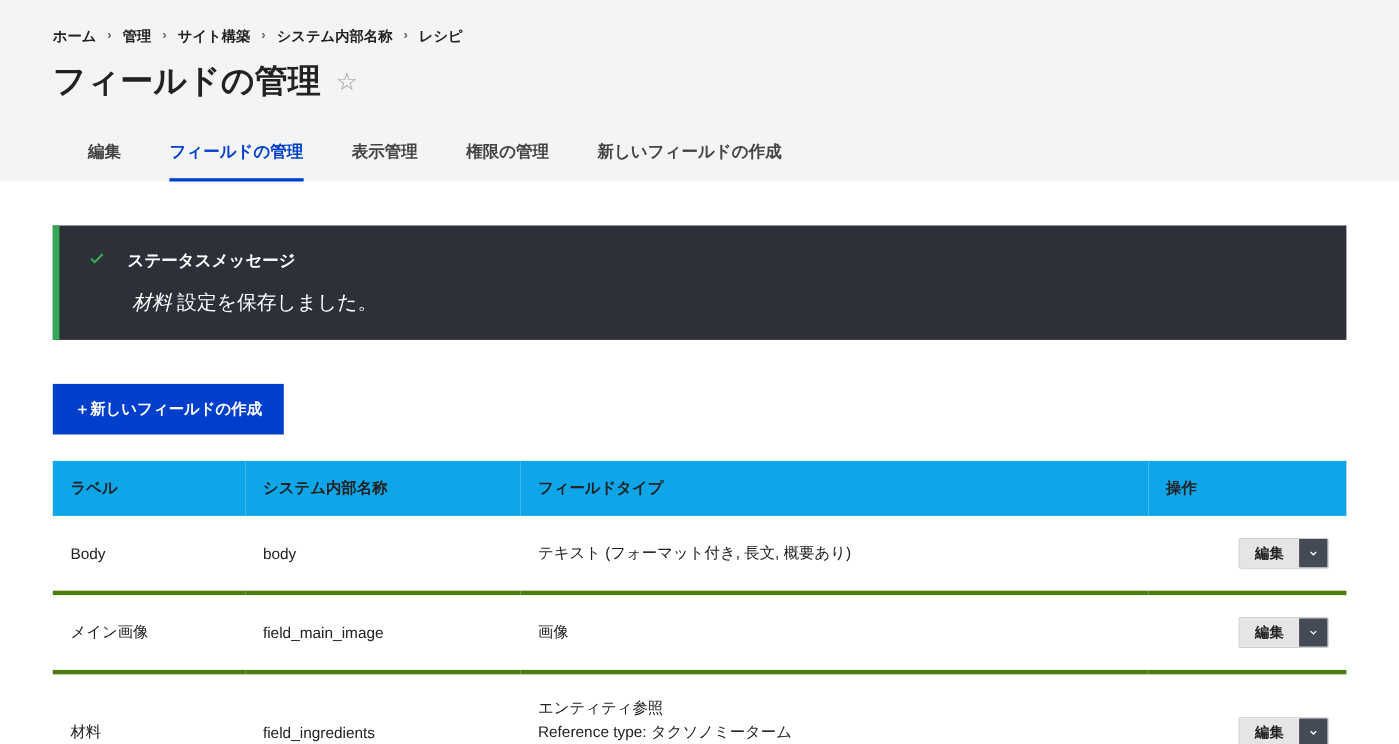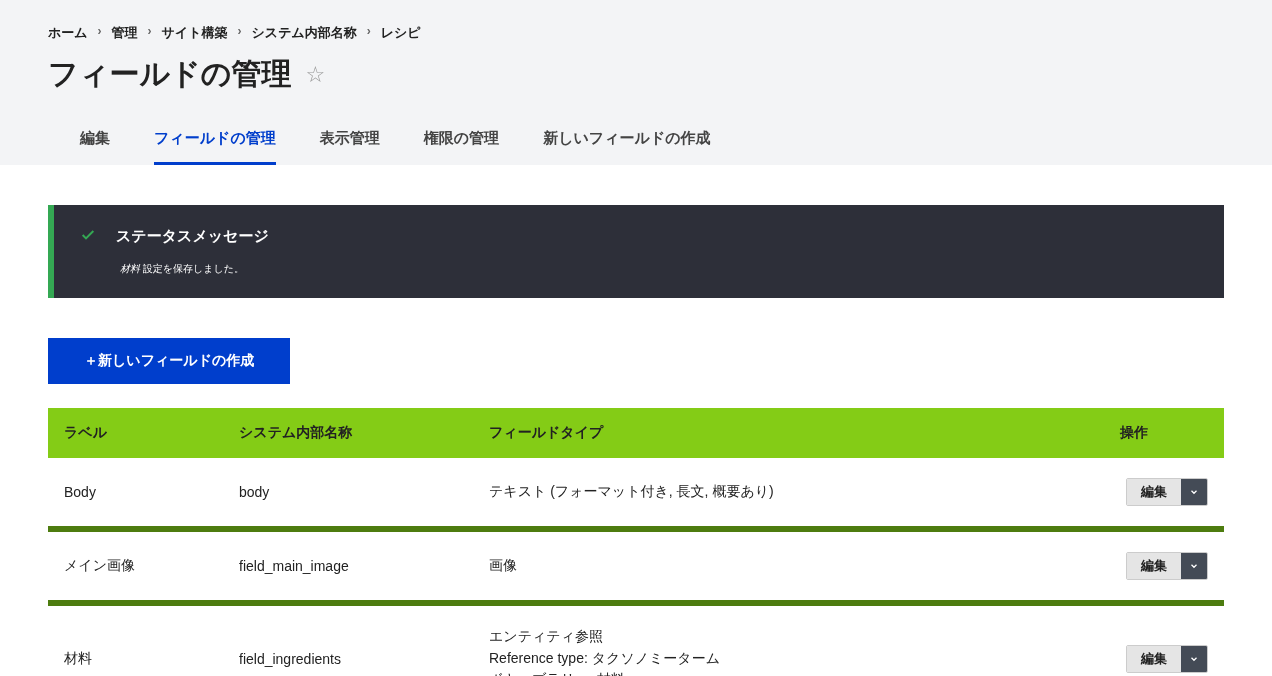--- a/index.html
+++ b/index.html
@@ -70,58 +70,58 @@
     .status-header {
       display: flex;
       align-items: center;
       gap: 20px;
       font-weight: 700;
       font-size: 15px;
       margin-bottom: 16px;
     }
     .check-icon { color: #34a853; }
     .status-body {
-      font-size: 10px;
+      font-size: 18px;
       padding-left: 40px;
     }
     .status-body em { font-style: italic; }
     .actions-row {
       display: flex;
       gap: 12px;
       margin-bottom: 24px;
     }
     .btn-primary {
       background: #003ecc;
       color: #fff;
       border: none;
-      padding: 14px 36px;
+      padding: 14px 20px;
       font-size: 14px;
       font-weight: 600;
       cursor: pointer;
     }
     table {
       width: 100%;
       border-collapse: collapse;
     }
     thead th {
-      background: #84cc16;
+      background: #0ea5e9;
       text-align: left;
       padding: 16px;
       font-size: 14px;
       font-weight: 700;
     }
     tbody td {
       padding: 20px 16px;
-      border-bottom: 6px solid #4d7c0f;
+      border-bottom: 4px solid #4d7c0f;
       font-size: 14px;
       vertical-align: middle;
     }
     .col-label { width: 175px; }
     .col-machine { width: 250px; }
-    .col-ops { width: 180px; text-align: center; }
+    .col-ops { width: 180px; text-align: left; }
     td.ops-cell { text-align: right; }
     .dropbutton {
       display: inline-flex;
       align-items: stretch;
       border: 1px solid #ccc;
       border-radius: 2px;
       overflow: hidden;
       height: 28px;
     }
     .dropbutton-main {

